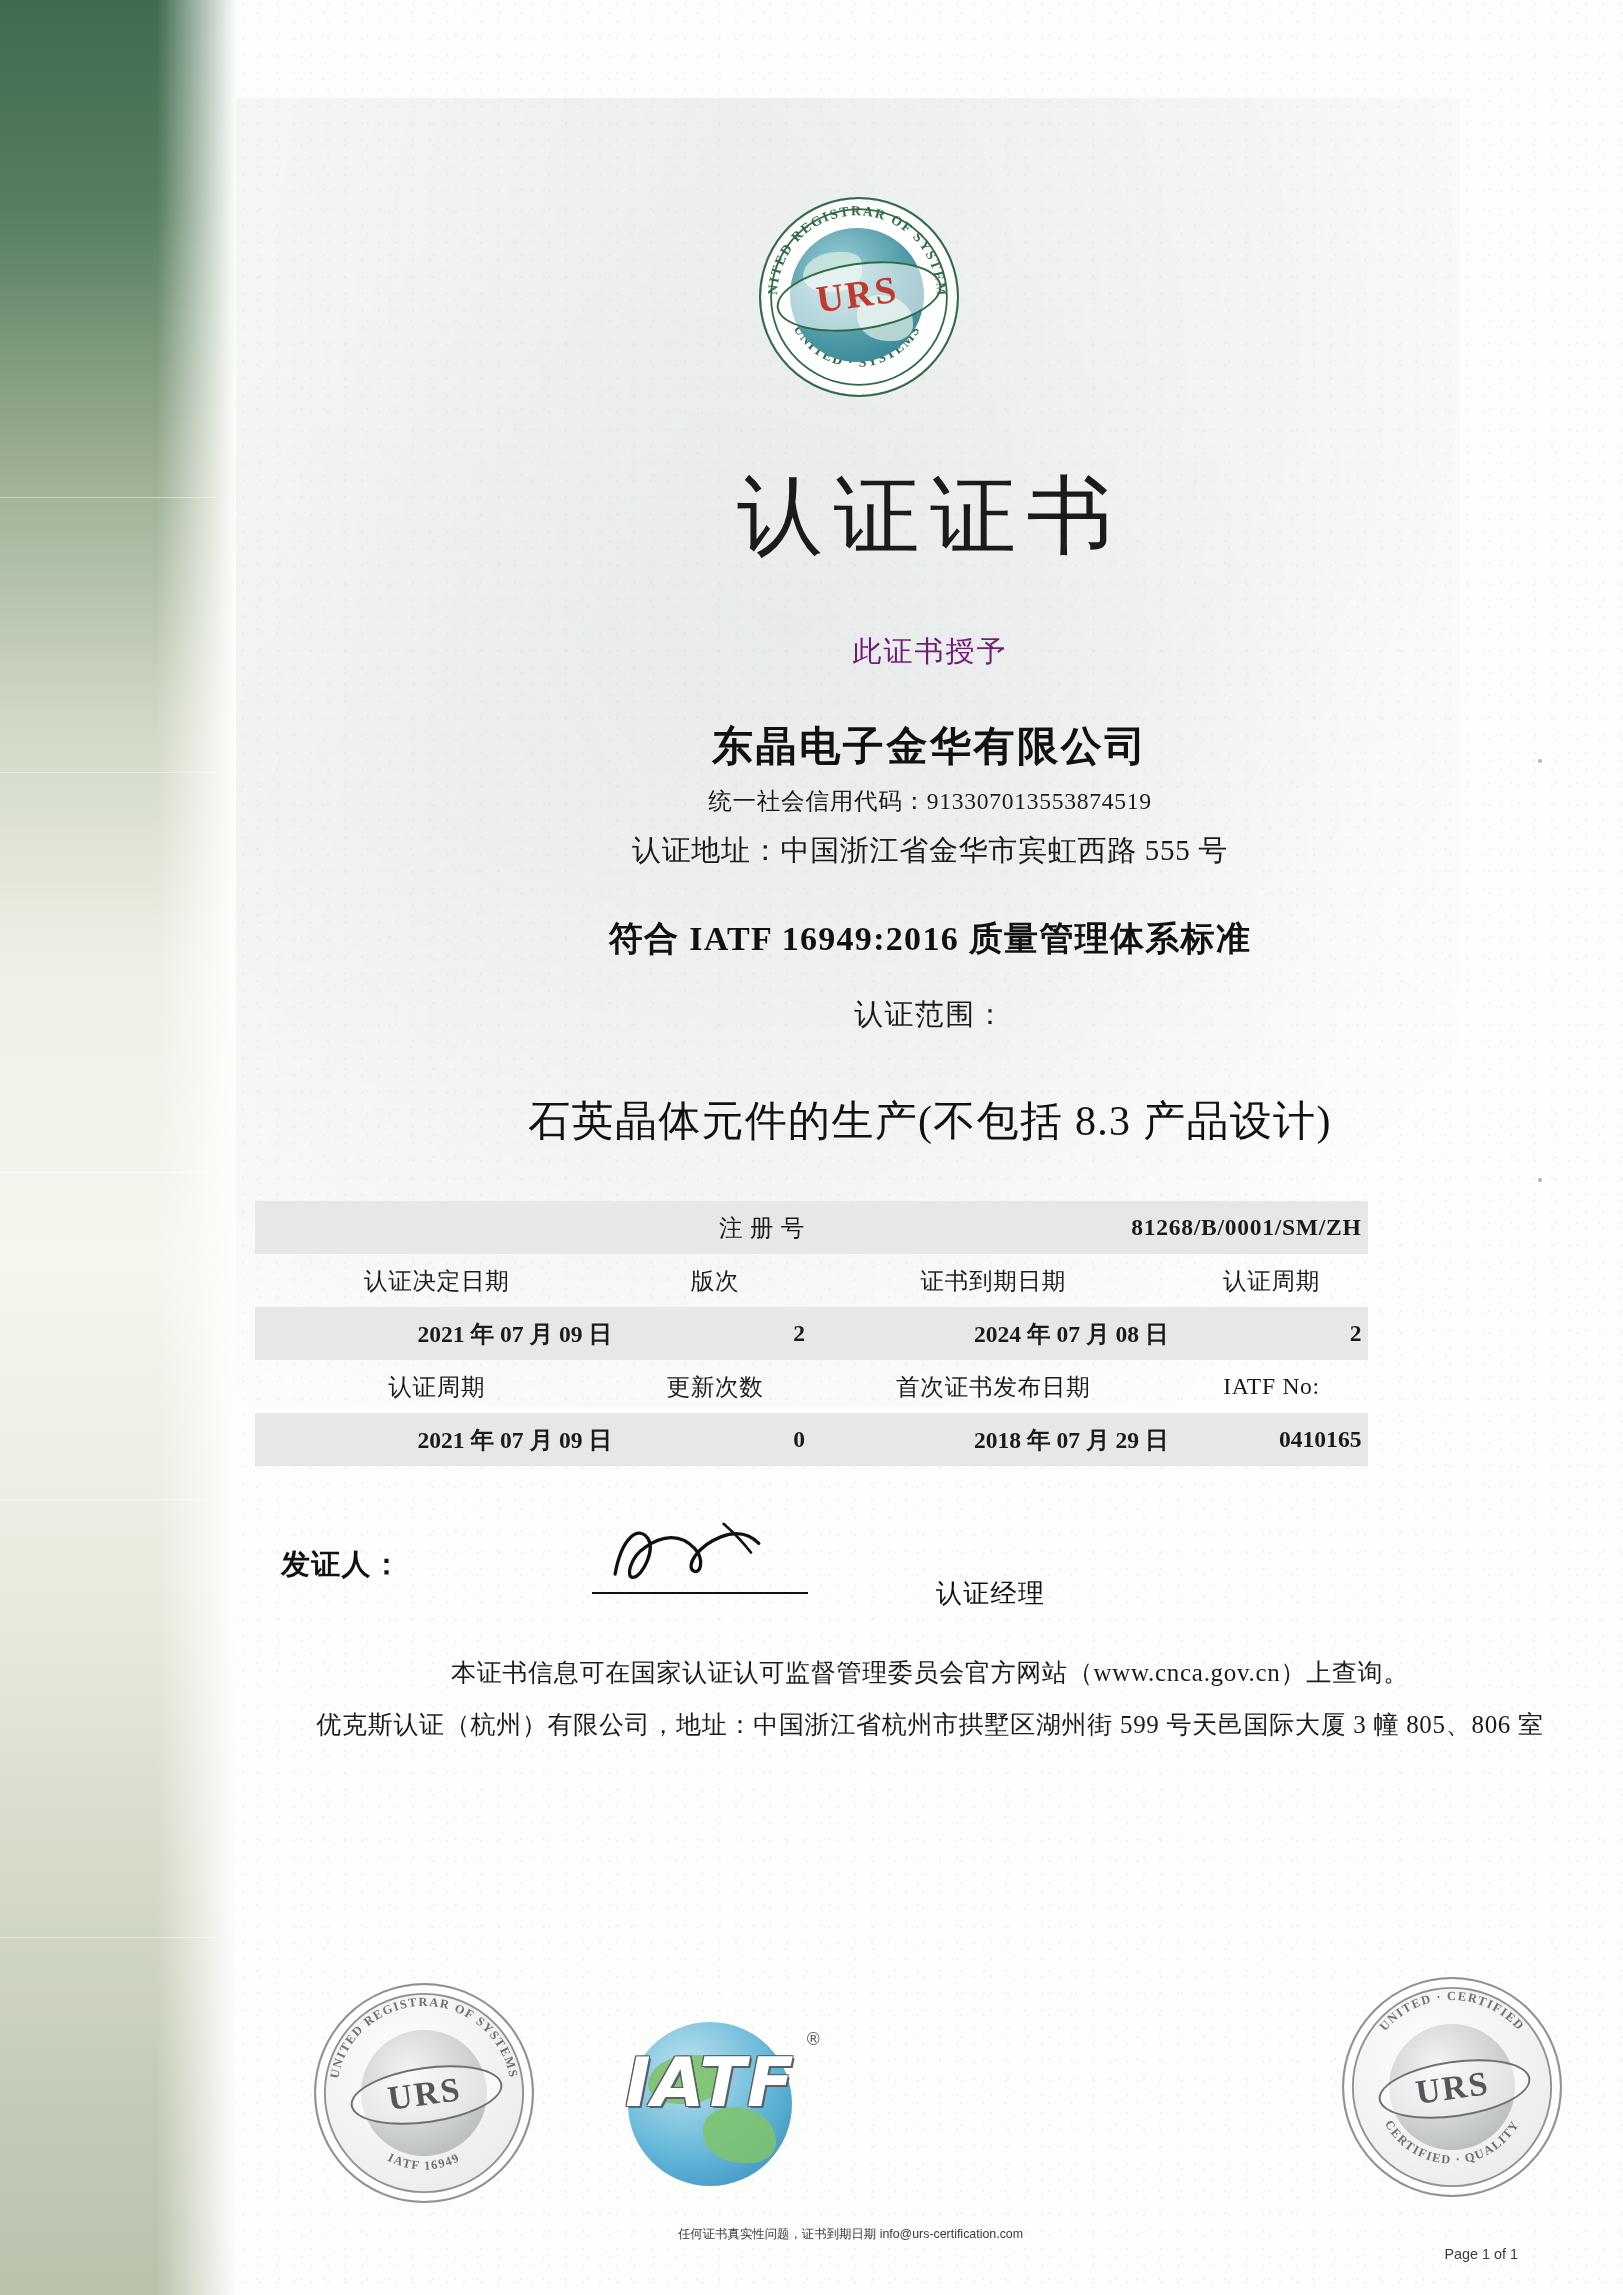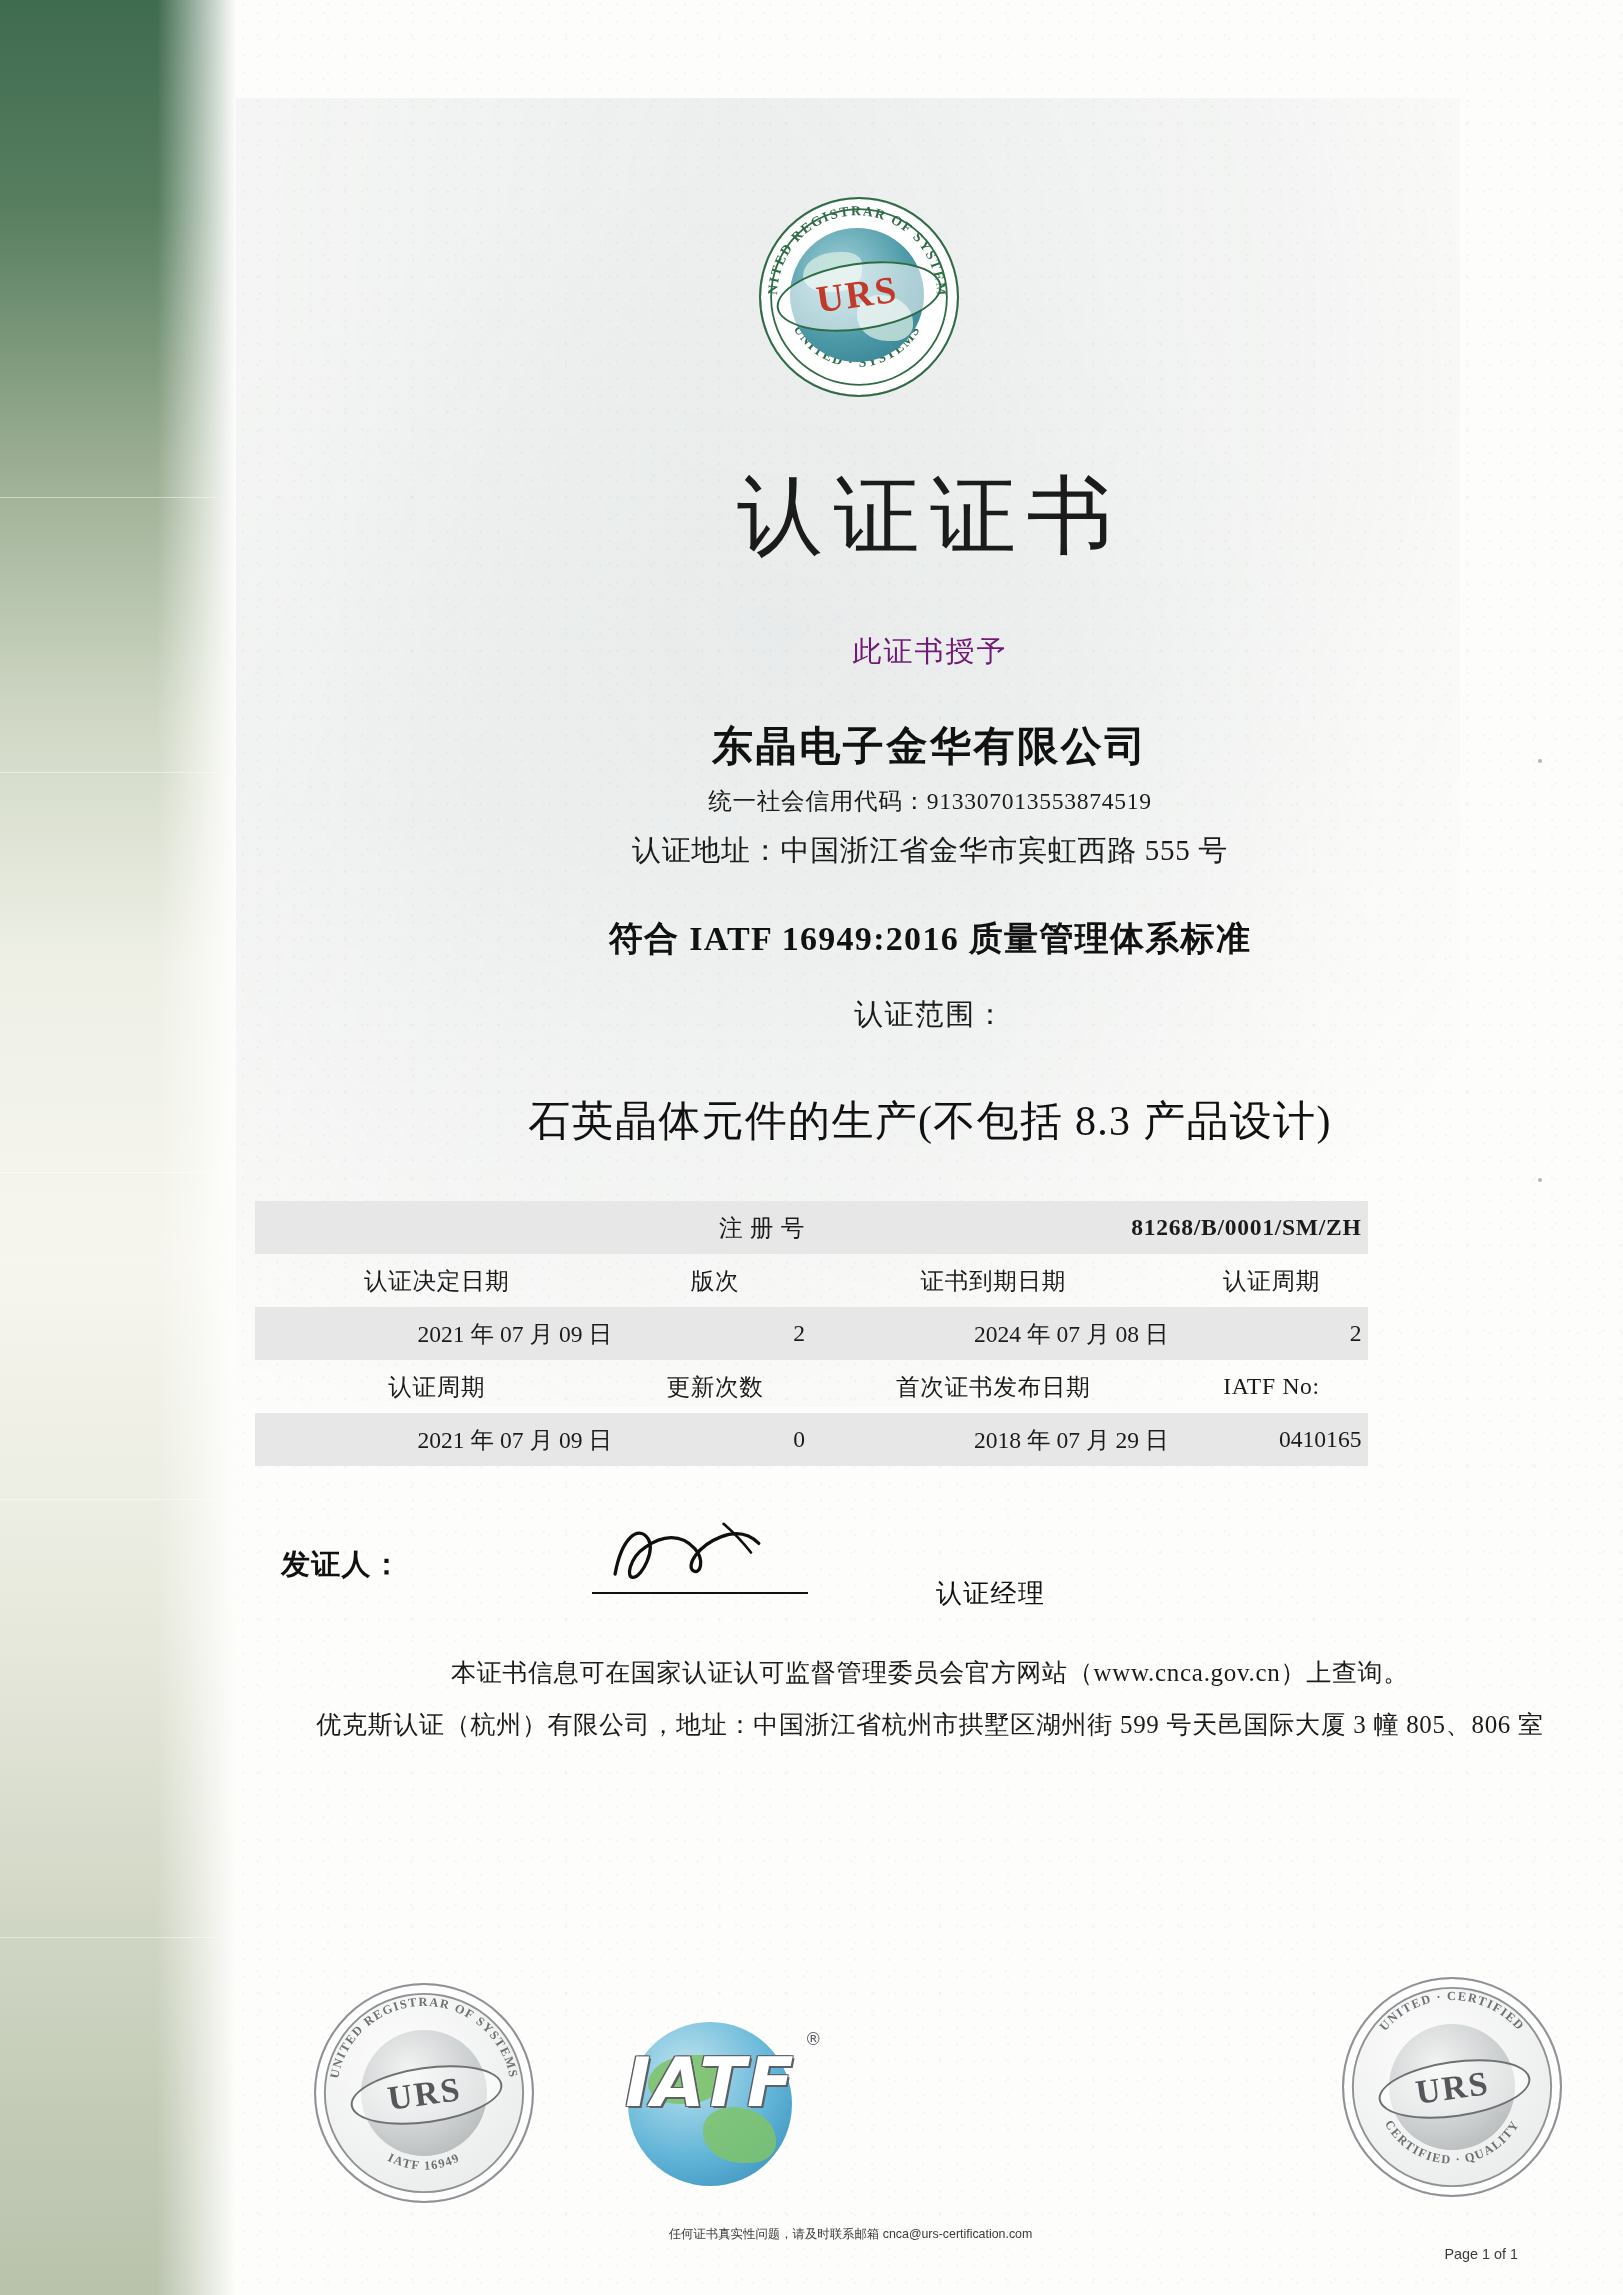--- a/index.html
+++ b/index.html
@@ -229,21 +229,21 @@
     color: #1b1b1b;
   }
   .table td {
     padding: 10.5px 6.5px;
     text-align: center;
     white-space: nowrap;
   }
   .row-shade td { background: #e7e7e7; text-align: right; }
   .row-plain td { background: transparent; }
   .lbl { letter-spacing: 0.7px; }
-  .bold { font-weight: normal; }
+  .bold { font-weight: bold; }
   .reg-label { text-align: right; padding-right: 26px; }
   .reg-value { text-align: left; padding-left: 6.5px; font-weight: bold; letter-spacing: 0.7px; }
 
   
   .sig-label {
     position: absolute;
     left: 281px;
     top: 1545px;
     font-size: 29px;
     font-weight: bold;
@@ -536,18 +536,18 @@
       </defs>
       <text><textPath href="#s2Top" startOffset="50%" text-anchor="middle">UNITED · CERTIFIED</textPath></text>
       <text><textPath href="#s2Bot" startOffset="50%" text-anchor="middle">CERTIFIED · QUALITY</textPath></text>
     </svg>
     <div class="inner-globe"></div>
     <div class="inner-ell"></div>
     <div class="inner-txt">URS</div>
   </div>
 
   <div class="footer">
-    <div>任何证书真实性问题，请及时联系邮箱 cnca@urs-certification.com</div>
+    <div>任何证书真实性问题，证书到期日期 info@urs-certification.com</div>
   </div>
   <div class="page-num">Page 1 of 1</div>
 
 </div>
 
 
 </body></html>

